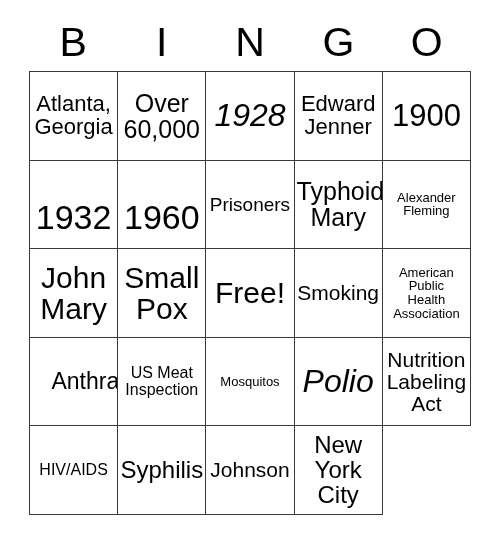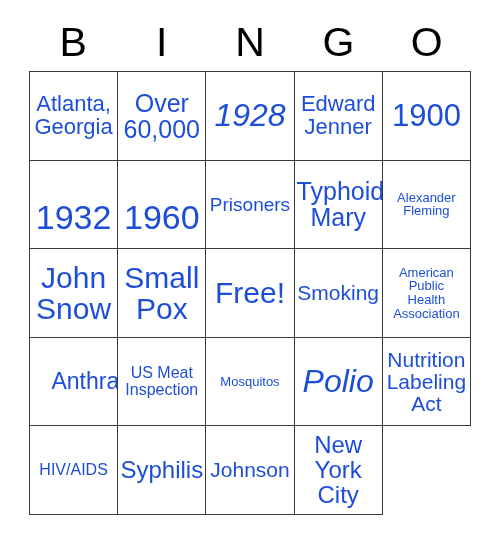--- a/index.html
+++ b/index.html
@@ -70,21 +70,21 @@
     text-align: center;
     padding: 1px 2px;
     overflow: hidden;
     background: #ffffff;
   }
 
   .cell-text {
     display: block;
     width: 100%;
     line-height: 1.04;
-    color: #1d4ed8;
+    color: #000000;
     word-break: normal;
     white-space: pre-line;
   }
 
   
   .fs-34 { font-size: 34px; margin-top: 26px; }
   .fs-32 { font-size: 32px; font-style: italic; }
   .fs-31 { font-size: 31px; }
   .fs-30 { font-size: 30px; }
   .fs-25 { font-size: 25px; }
@@ -141,21 +141,21 @@
       <div class="cell">
         <span class="cell-text fs-25">Typhoid
 Mary</span>
       </div>
       <div class="cell">
         <span class="cell-text fs-17">Alexander
 Fleming</span>
       </div>
       <div class="cell">
         <span class="cell-text fs-30">John
-Snow</span>
+Mary</span>
       </div>
       <div class="cell">
         <span class="cell-text fs-30">Small
 Pox</span>
       </div>
       <div class="cell">
         <span class="cell-text fs-30">Free!</span>
       </div>
       <div class="cell">
         <span class="cell-text fs-21">Smoking</span>

